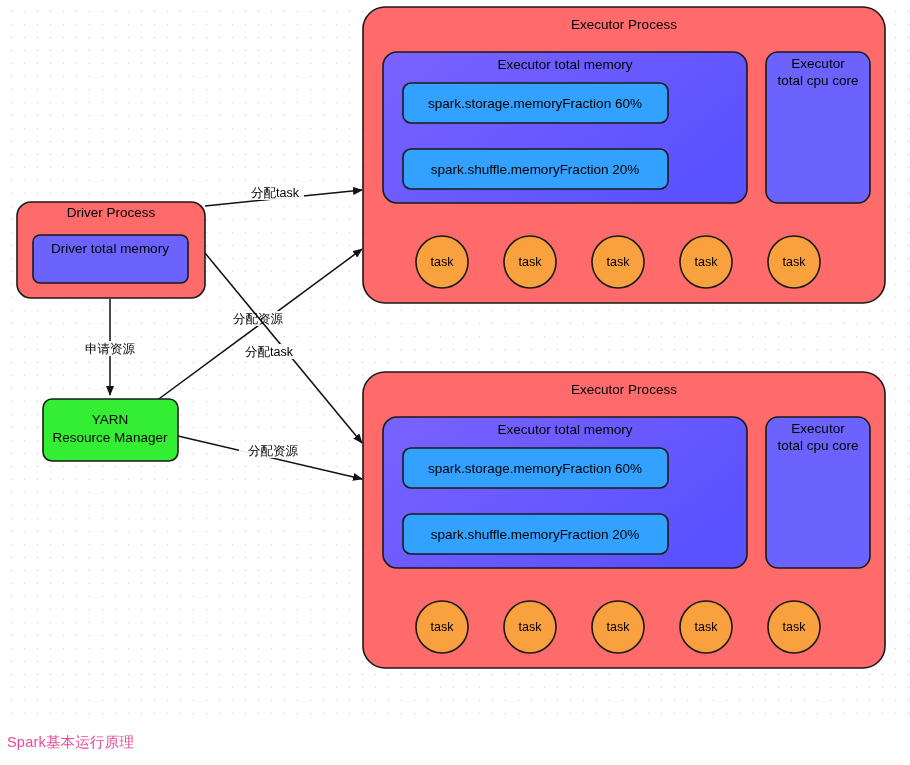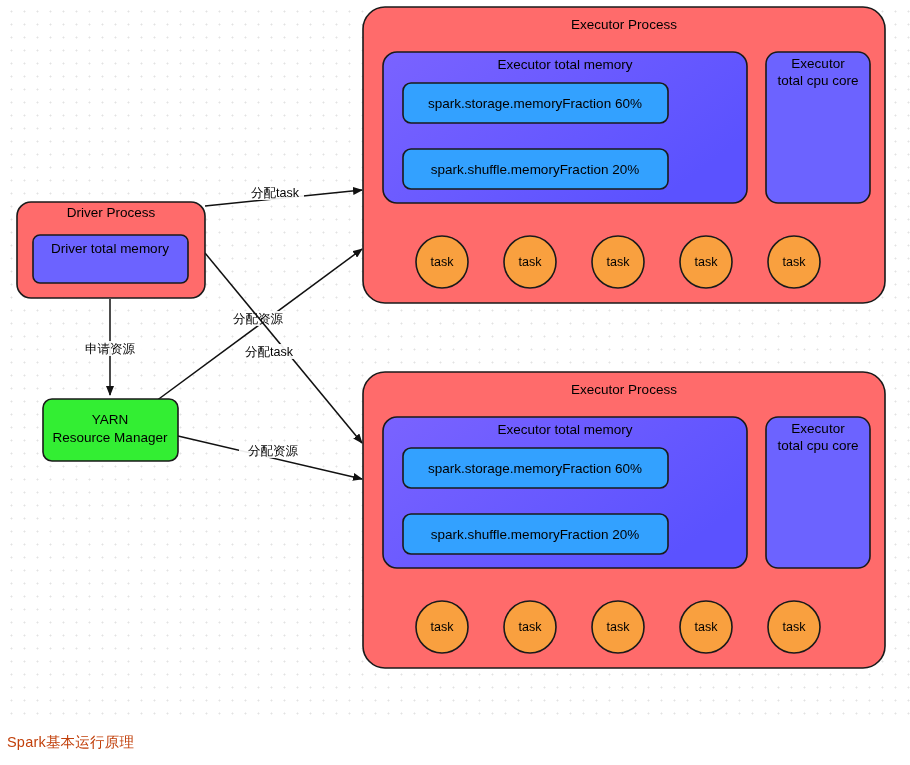--- a/index.html
+++ b/index.html
@@ -17,21 +17,21 @@
     background-size:13px 13px;
     background-position:5px 5px;
   }
   #diagram{position:absolute;left:0;top:0;}
   .cap-wrap{
     position:absolute;left:0;top:723px;width:910px;height:42px;
     background:#ffffff;
   }
   .caption{
     position:absolute;left:7px;top:10px;
-    font-size:14.5px;color:#c2410c;letter-spacing:.2px;
+    font-size:14.5px;color:#ec4899;letter-spacing:.2px;
     white-space:nowrap;
   }
   svg text{font-family:"Liberation Sans","DejaVu Sans",sans-serif;fill:#000;}
   .t-title{font-size:13.5px;}
   .t-inner{font-size:13.5px;}
   .t-task{font-size:12.5px;}
   .t-lbl{font-size:12.5px;}
   .t-yarn{font-size:13.5px;}
   .shape{stroke:#1a1a1a;stroke-width:1.6px;}
   .edge{stroke:#111;stroke-width:1.5px;fill:none;}

